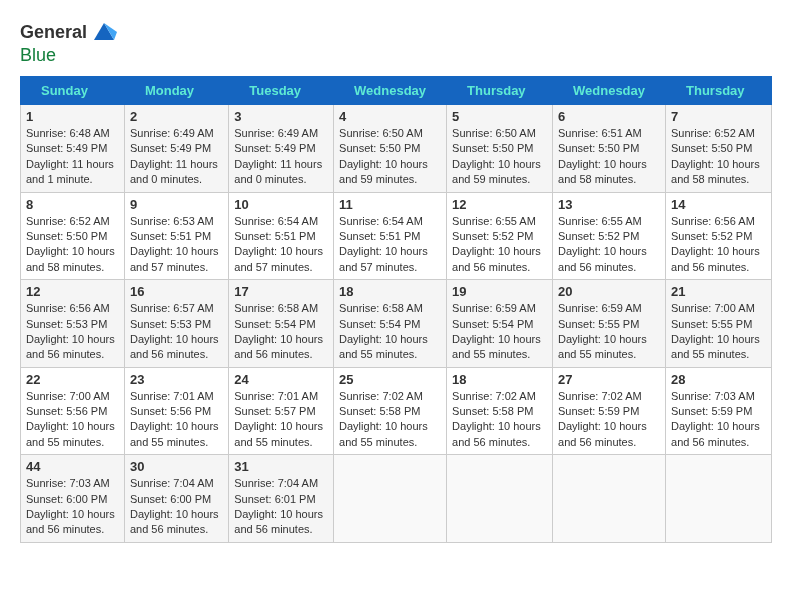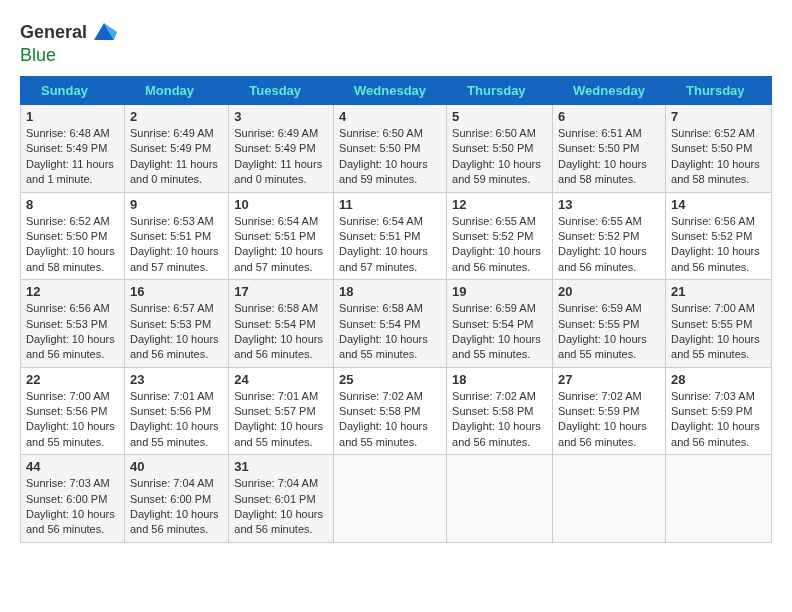--- a/index.html
+++ b/index.html
@@ -359,21 +359,21 @@
       <tr>
         <td>
           <span class="day-number">44</span>
           <span class="day-info">
             Sunrise: 7:03 AM<br>
             Sunset: 6:00 PM<br>
             Daylight: 10 hours and 56 minutes.
           </span>
         </td>
         <td>
-          <span class="day-number">40</span>
+          <span class="day-number">30</span>
           <span class="day-info">
             Sunrise: 7:04 AM<br>
             Sunset: 6:00 PM<br>
             Daylight: 10 hours and 56 minutes.
           </span>
         </td>
         <td>
           <span class="day-number">31</span>
           <span class="day-info">
             Sunrise: 7:04 AM<br>

